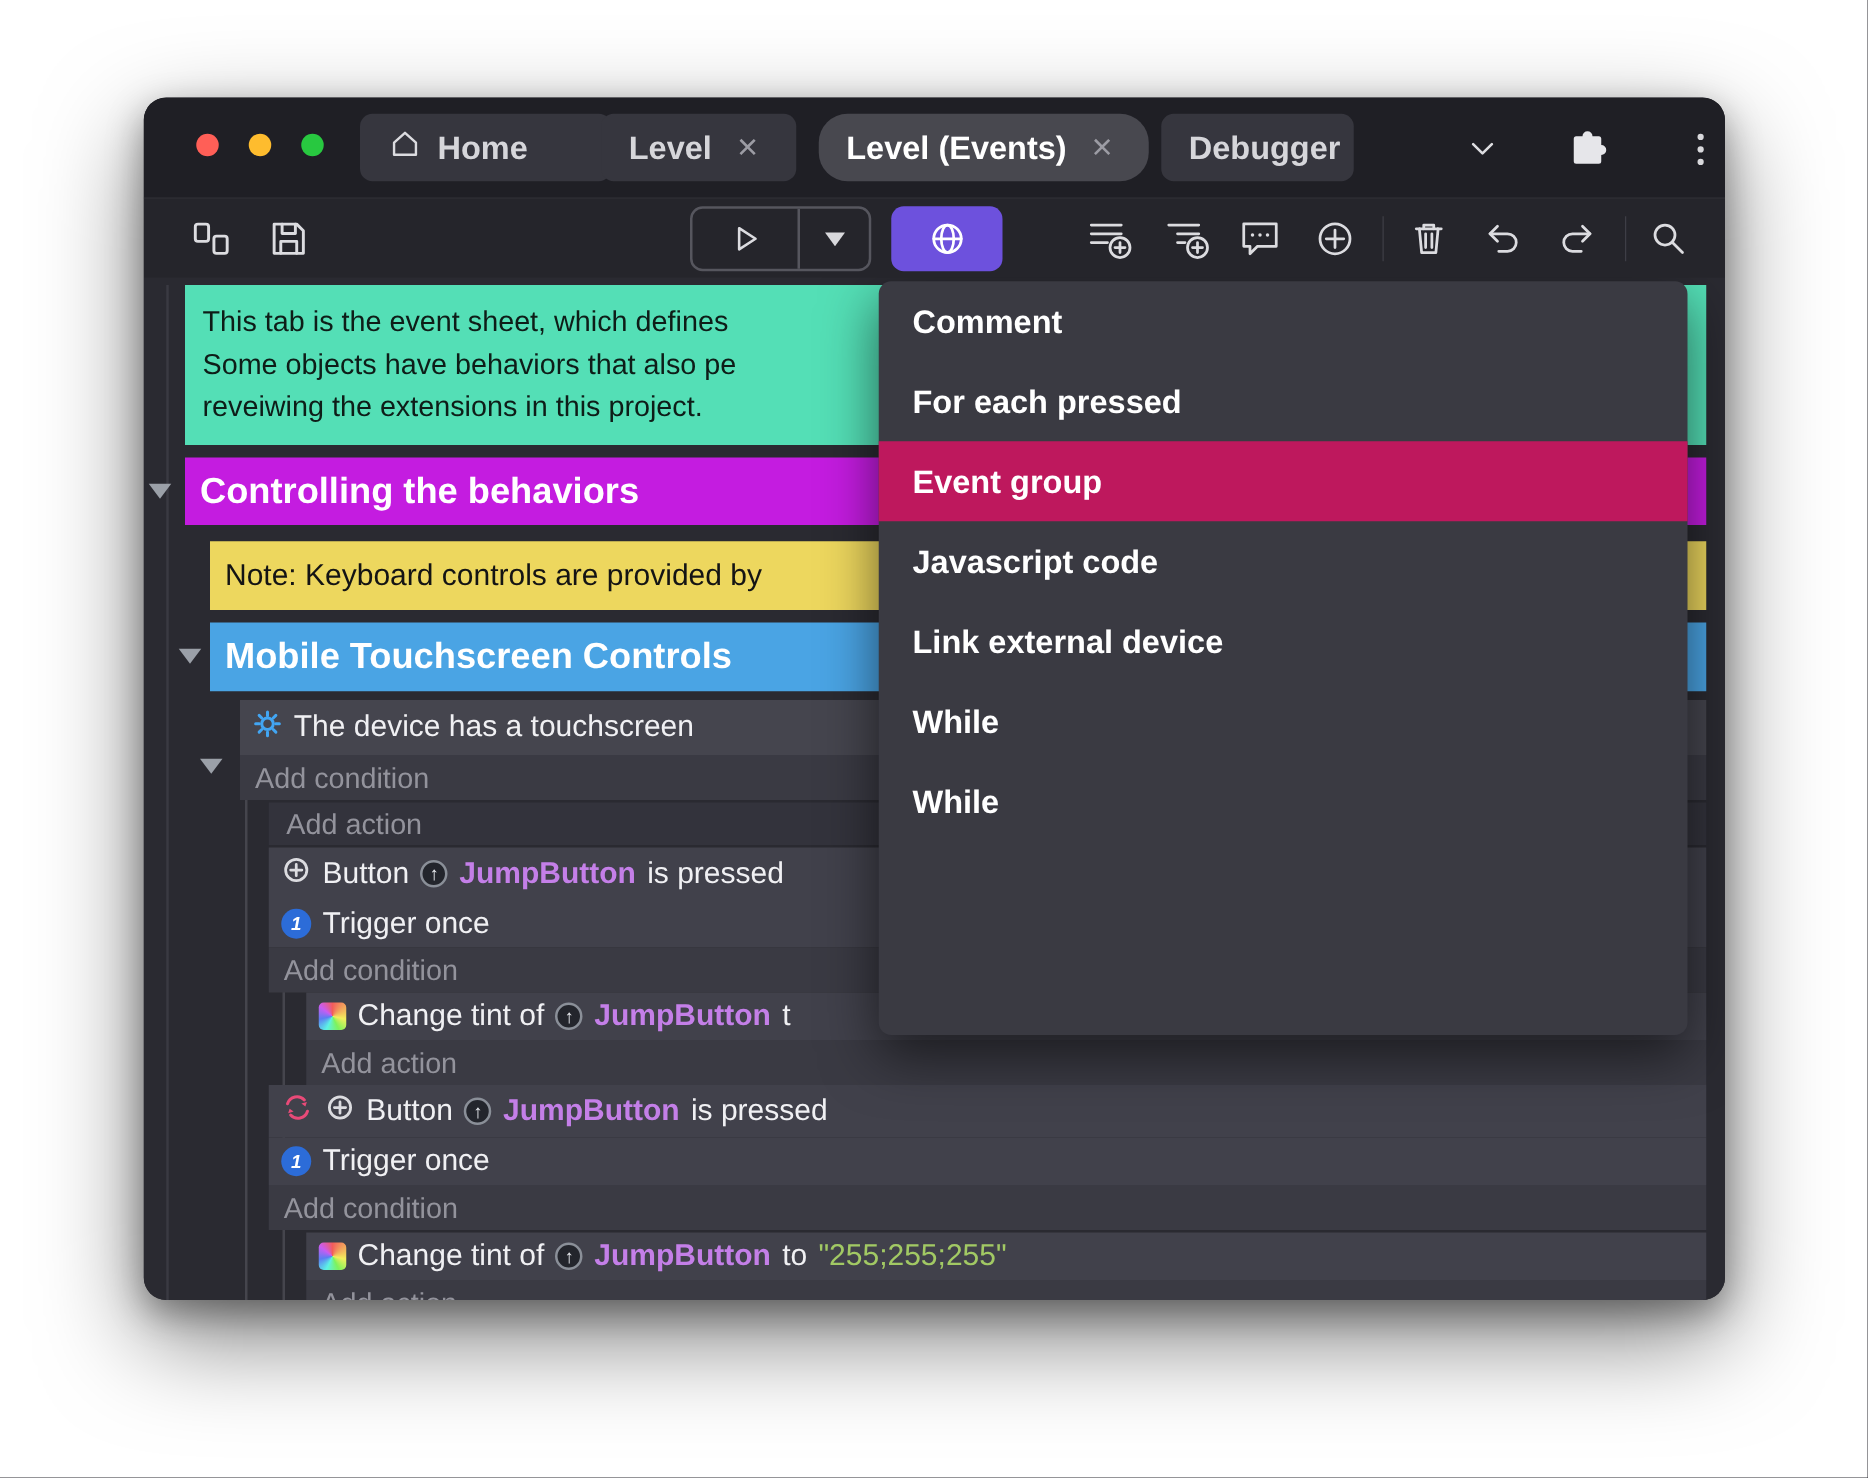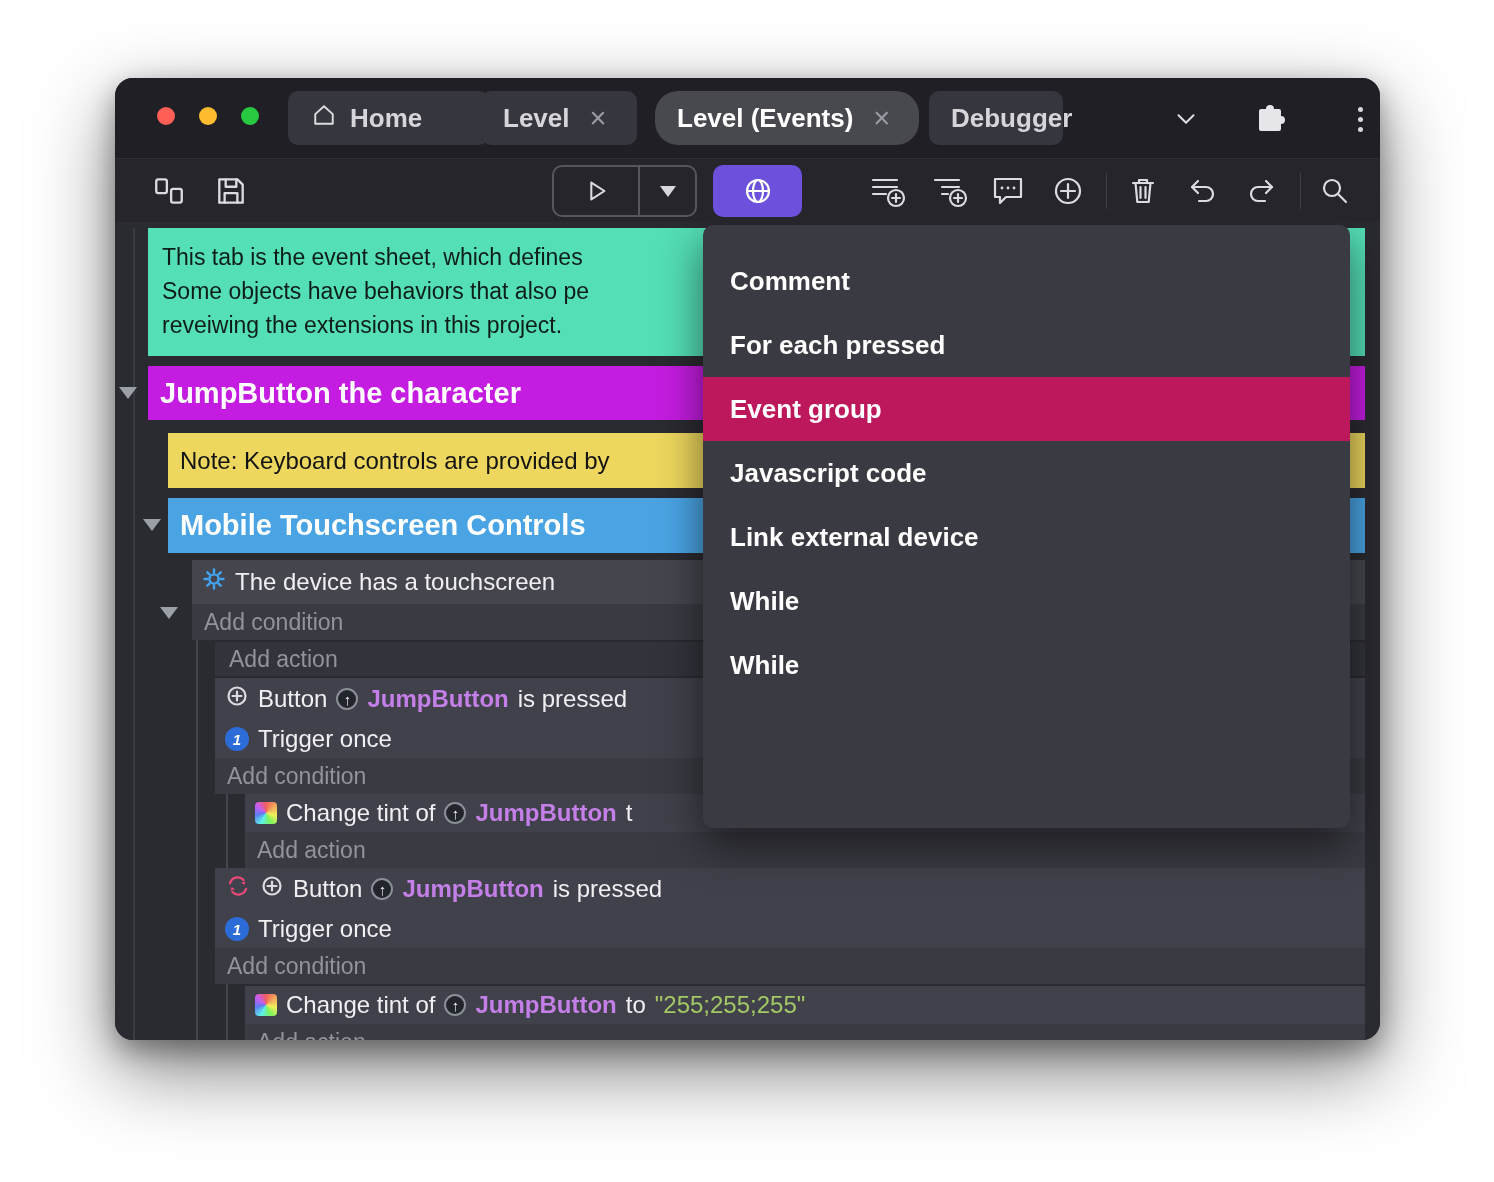--- a/index.html
+++ b/index.html
@@ -21,21 +21,21 @@
   .tab{
     position:absolute;top:13px;height:54px;border-radius:10px;background:#36363e;
     color:#d6d6da;display:flex;align-items:center;gap:12px;padding:0 22px;
     box-sizing:border-box;font-size:26px;font-weight:600;
   }
   .tab.active{background:#48484f;color:#ffffff;}
   .tab .x{color:#9c9ca4;font-size:29px;font-weight:400;margin-left:8px;}
   .t-home{left:173px;width:201px;}
   .t-level{left:366px;width:156px;}
   .t-events{left:540px;width:264px;border-radius:23px;}
-  .t-debugger{left:814px;width:134px;}
+  .t-debugger{left:814px;width:154px;}
   .tb-icon{position:absolute;top:22px;width:38px;height:38px;display:flex;align-items:center;justify-content:center;}
   .i-chevron{left:1052px;}
   .i-puzzle{left:1136px;}
   .i-kebab{left:1226px;flex-direction:column;gap:5px;}
   .kdot{width:5px;height:5px;border-radius:50%;background:#d8d8dc;}
   
   .toolbar{position:absolute;top:80px;left:0;right:0;height:64px;background:#25252b;border-top:1px solid #2e2e35;box-sizing:border-box;}
   .tbtn{position:absolute;top:6px;height:52px;display:flex;align-items:center;justify-content:center;border-radius:10px;}
   .svgi{stroke:#dcdce0;stroke-width:2.2;fill:none;stroke-linecap:round;stroke-linejoin:round;}
   .b-panels{left:28px;width:52px;}
@@ -83,21 +83,21 @@
   .r-add{height:36px;display:flex;align-items:center;padding-left:12px;background:#3a3a43;color:#93939c;font-size:23px;}
   .r-act{height:38px;display:flex;align-items:center;gap:9px;padding-left:10px;background:#41414b;color:#f0f0f3;font-size:24px;}
   .obj{color:#c47fe8;font-weight:bold;}
   .val{color:#a2c964;}
   .obj-badge{width:22px;height:22px;border-radius:50%;background:#23252c;border:2px solid #8a8f98;display:flex;align-items:center;justify-content:center;color:#eef0f4;font-size:15px;font-weight:bold;box-sizing:border-box;}
   .once-badge{width:24px;height:24px;border-radius:50%;background:#2c6cd8;display:flex;align-items:center;justify-content:center;color:#ffffff;font-size:15px;font-weight:bold;font-style:italic;}
   .tint-swatch{width:22px;height:22px;border-radius:4px;background:conic-gradient(#f25c5c,#f2a65c,#f2ee5c,#7df25c,#5cf2e6,#5c7df2,#c95cf2,#f25c5c);}
   
   .menu{
     position:absolute;left:588px;top:3px;width:647px;height:603px;background:#3a3a42;
-    border-radius:10px;box-shadow:0 16px 44px rgba(0,0,0,.55);padding:24px 0;
+    border-radius:10px;box-shadow:0 16px 44px rgba(0,0,0,.55);padding:0 0;
     box-sizing:border-box;z-index:10;
   }
   .mi{height:64px;display:flex;align-items:center;padding-left:27px;color:#ffffff;font-size:26px;font-weight:600;}
   .mi.hl{background:#be185d;}
 </style>
 </head>
 <body>
 
 <div class="window">
 
@@ -247,21 +247,21 @@
     <span class="tri tri2"></span>
     <span class="tri tri3"></span>
 
     <div class="blk comment-blk">
       <div>This tab is the event sheet, which defines</div>
       <div>Some objects have behaviors that also pe</div>
       <div>reveiwing the extensions in this project.</div>
     </div>
 
     <div class="blk grp1">
-      <span>JumpButton the character</span>
+      <span>Controlling the behaviors</span>
     </div>
 
     <div class="blk note-blk">
       <span>Note: Keyboard controls are provided by</span>
     </div>
 
     <div class="blk grp2">
       <span>Mobile Touchscreen Controls</span>
     </div>
 

